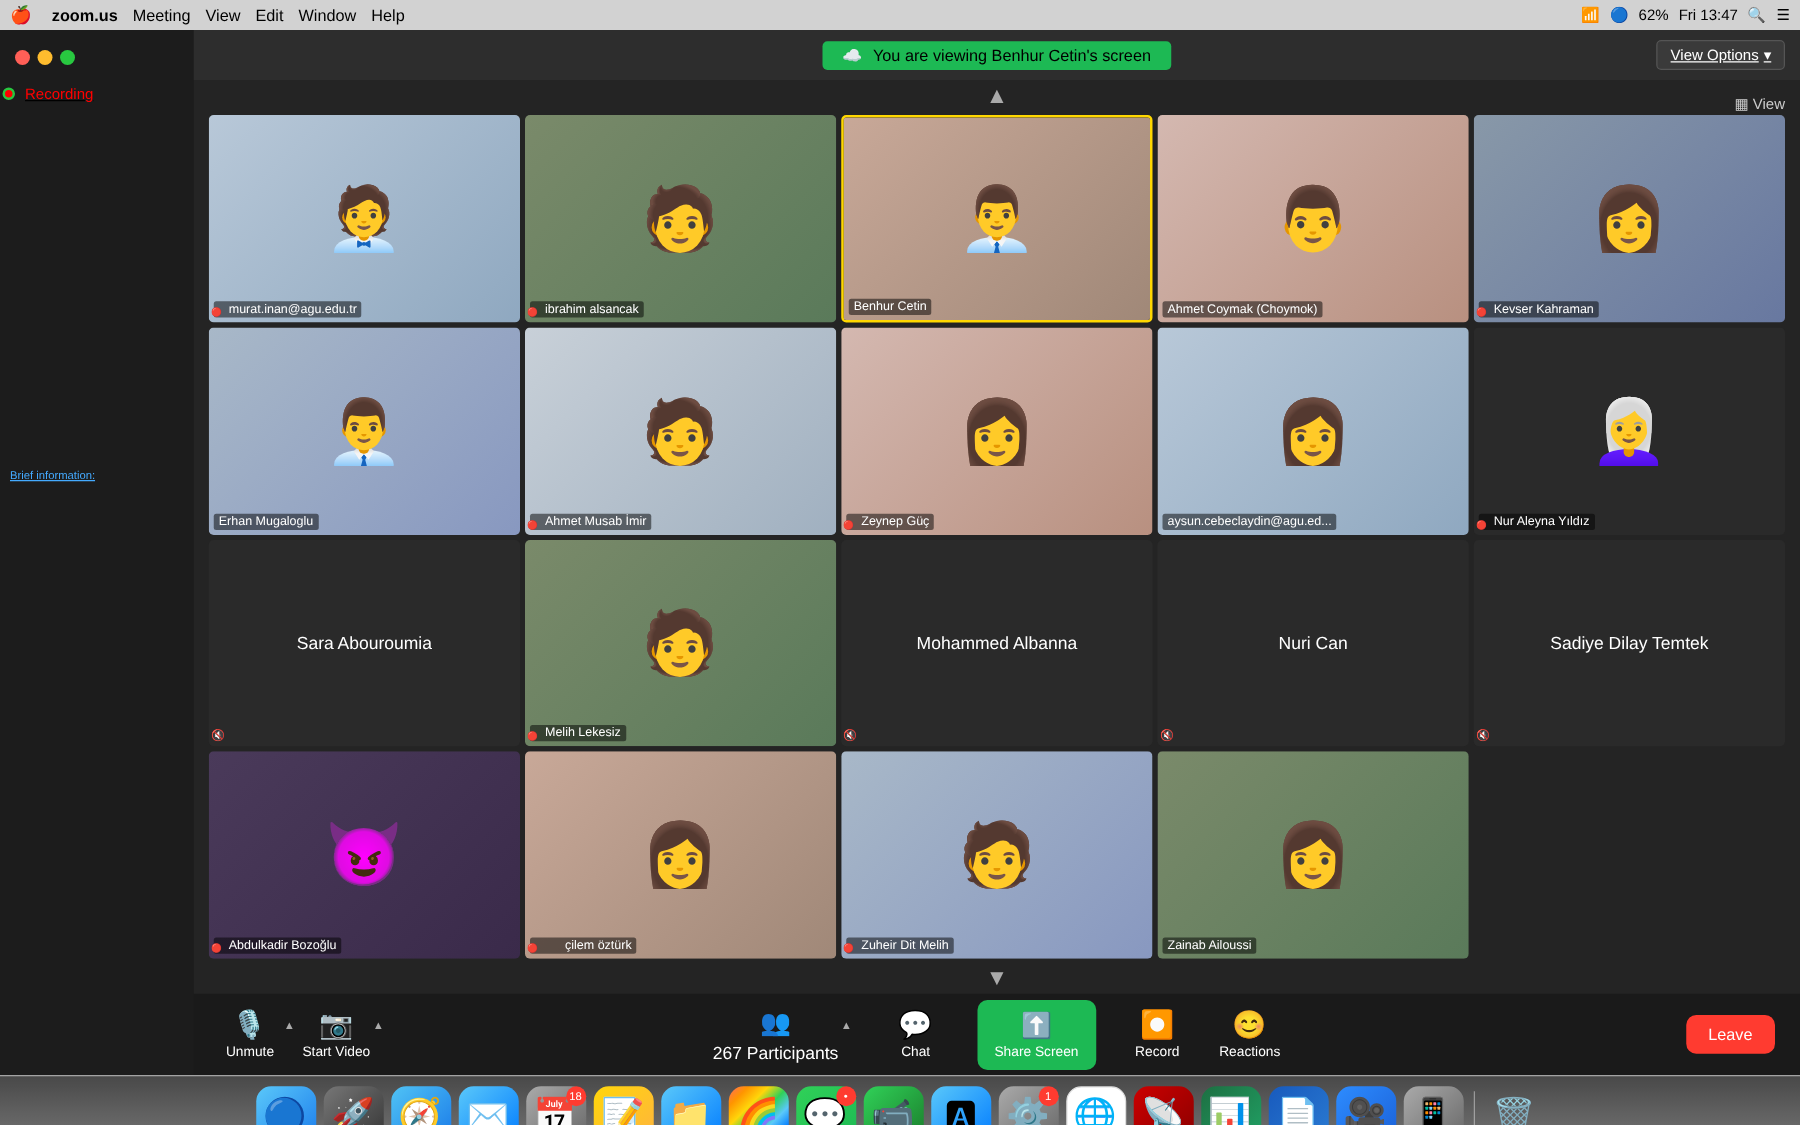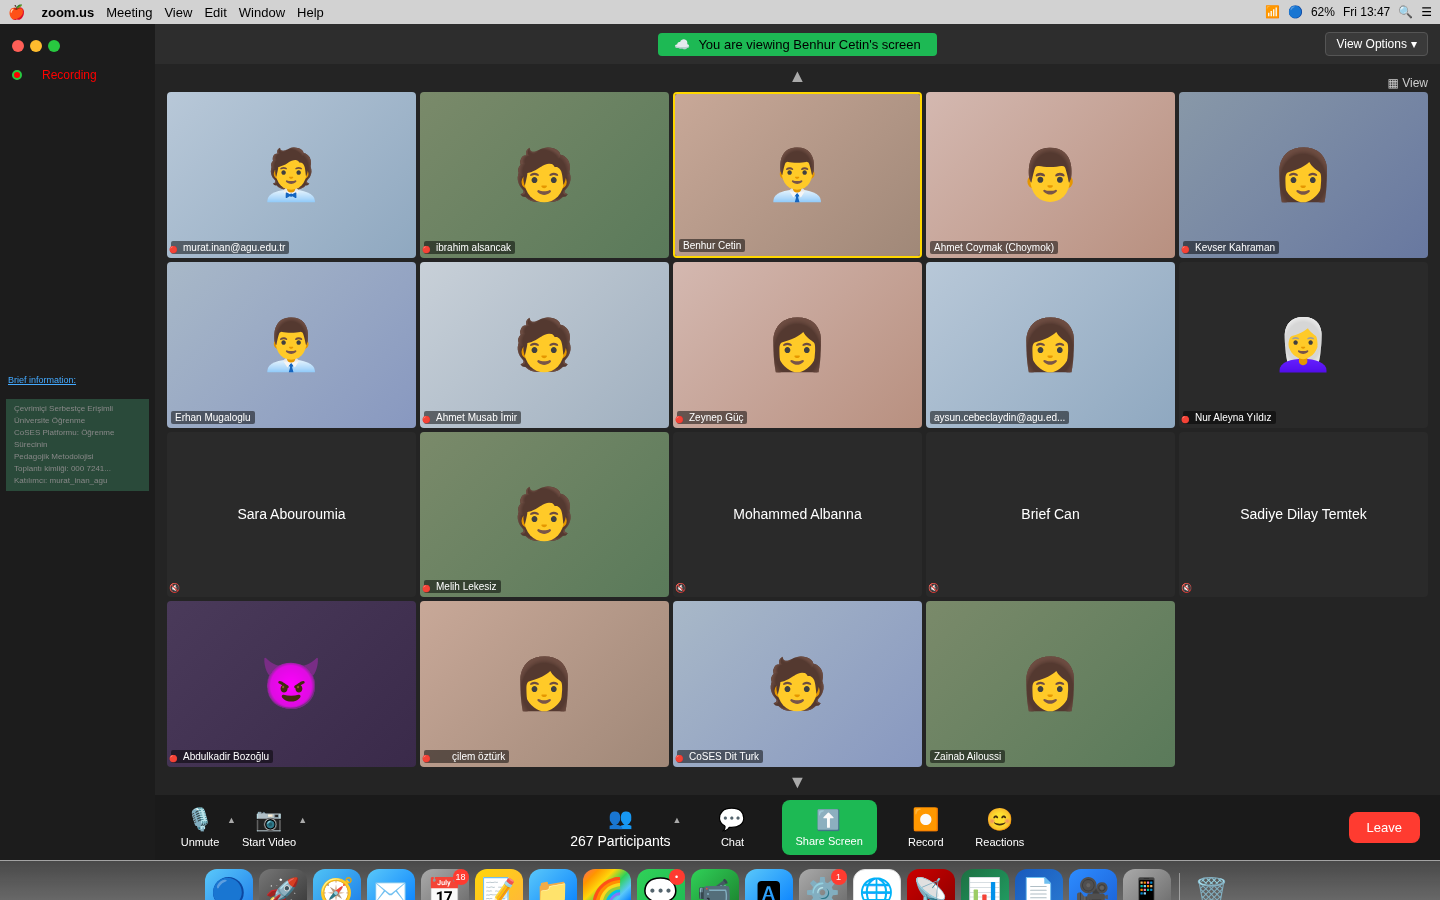--- a/index.html
+++ b/index.html
@@ -51,22 +51,23 @@
       height: 12px;
       border-radius: 50%;
       cursor: pointer;
     }
     .tl-red { background: #ff5f57; }
     .tl-yellow { background: #febc2e; }
     .tl-green { background: #28c840; }
     .recording-badge {
       display: flex;
       align-items: center;
-      gap: 20px;
-      padding: 4px 12px;
+      gap: 8px;
+      padding: 4px 2px;
+      text-decoration: underline;
     }
     .rec-dot {
       width: 10px;
       height: 10px;
       border-radius: 50%;
       background: #ff0000;
       border: 2px solid #28c840;
     }
     .rec-text { color: #ff0000; font-size: 12px; font-weight: 500; }
     .sidebar-info {
@@ -122,20 +123,21 @@
       background: #3a3a3a;
       color: #fff;
       font-size: 12px;
       padding: 4px 10px;
       border-radius: 4px;
       cursor: pointer;
       display: flex;
       align-items: center;
       gap: 4px;
       border: 1px solid #555;
+      text-decoration: underline;
     }
 
     
     .video-area {
       flex: 1;
       padding: 8px 12px;
       display: flex;
       flex-direction: column;
       position: relative;
       overflow: hidden;
@@ -403,27 +405,20 @@
       <div class="traffic-light tl-yellow"></div>
       <div class="traffic-light tl-green"></div>
     </div>
     <div class="recording-badge">
       <div class="rec-dot"></div>
       <span class="rec-text">Recording</span>
     </div>
     <div class="sidebar-info">
       <span>Brief information:</span>
     </div>
-    <div class="sidebar-detail">
-      <div>Çevrimiçi Serbestçe Erişimli Üniversite Öğrenme</div>
-      <div>CoSES Platformu: Öğrenme Sürecinin</div>
-      <div>Pedagojik Metodolojisi</div>
-      <div>Toplantı kimliği: 000 7241...</div>
-      <div>Katılımcı: murat_inan_agu</div>
-    </div>
   </div>
 
   <div class="main-content">
 
     <div class="top-bar">
       <div class="screen-share-banner">
         <span>☁️</span>
         <span>You are viewing Benhur Cetin's screen</span>
       </div>
       <div class="view-options-btn">
@@ -494,40 +489,40 @@
           <div class="video-cell">
             <div class="person-photo photo-bg-2" style="font-size: 50px;">🧑</div>
             <div class="participant-name" style="padding-left: 12px;">Melih Lekesiz</div>
             <div class="mute-icon" style="font-size: 7px;">🔴</div>
           </div>
           <div class="video-cell name-only-cell">
             <span>Mohammed Albanna</span>
       <div class="mute-icon">🔇</div>
           </div>
           <div class="video-cell name-only-cell">
-            <span>Brief Can</span>
+            <span>Nuri Can</span>
       <div class="mute-icon">🔇</div>
           </div>
           <div class="video-cell name-only-cell">
             <span>Sadiye Dilay Temtek</span>
       <div class="mute-icon">🔇</div>
           </div>
           <div class="video-cell">
             <div class="person-photo photo-bg-avatar" style="font-size: 50px;">😈</div>
             <div class="participant-name" style="padding-left: 12px; text-align: center;">Abdulkadir Bozoğlu</div>
             <div class="mute-icon" style="font-size: 7px;">🔴</div>
           </div>
           <div class="video-cell">
             <div class="person-photo photo-bg-3" style="font-size: 50px;">👩</div>
             <div class="participant-name" style="padding-left: 28px;">çilem öztürk</div>
             <div class="mute-icon" style="font-size: 7px;">🔴</div>
           </div>
           <div class="video-cell">
             <div class="person-photo photo-bg-6" style="font-size: 50px;">🧑</div>
-            <div class="participant-name" style="padding-left: 12px;">CoSES Dit Turk</div>
+            <div class="participant-name" style="padding-left: 12px;">Zuheir Dit Melih</div>
             <div class="mute-icon" style="font-size: 7px;">🔴</div>
           </div>
           <div class="video-cell">
             <div class="person-photo photo-bg-2" style="font-size: 50px;">👩</div>
             <div class="participant-name">Zainab Ailoussi</div>
           </div>
         </div>
 
       <div class="nav-arrow bottom">▼</div>
     </div>

